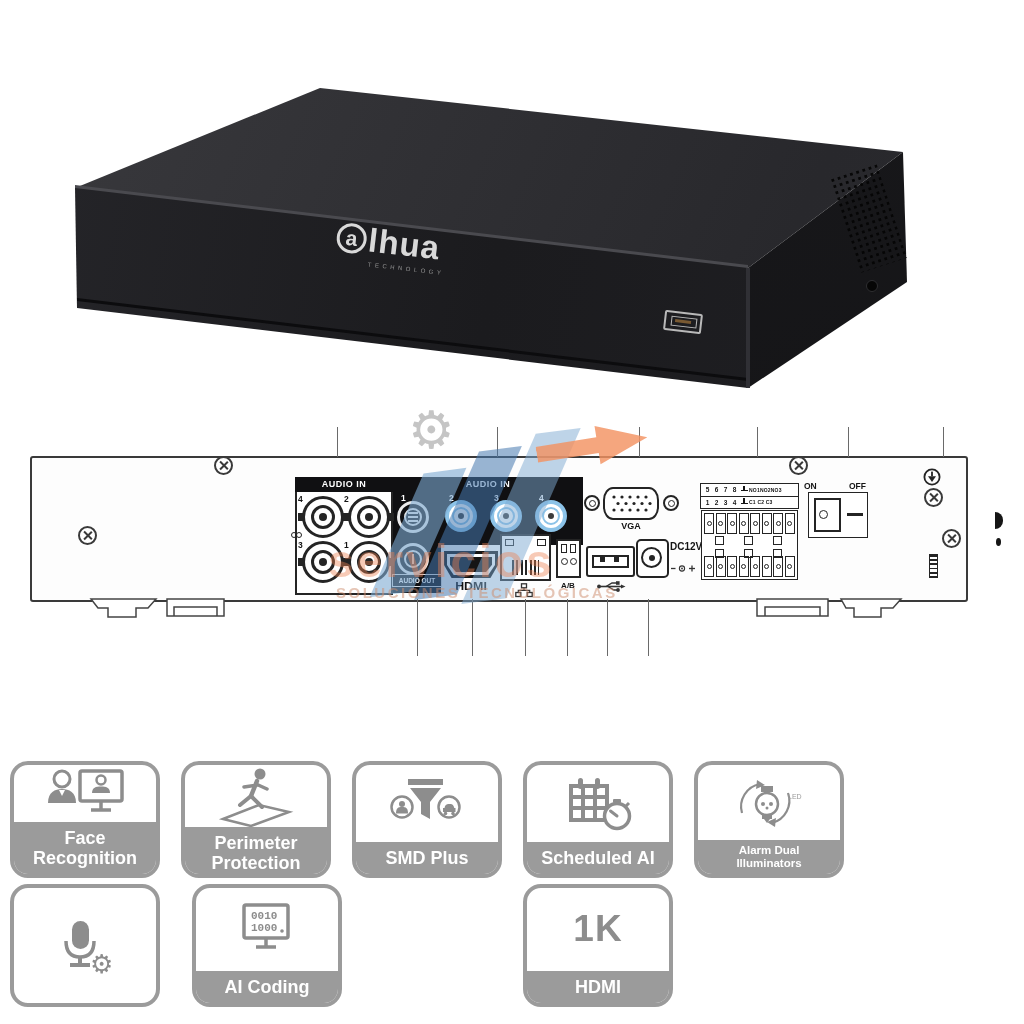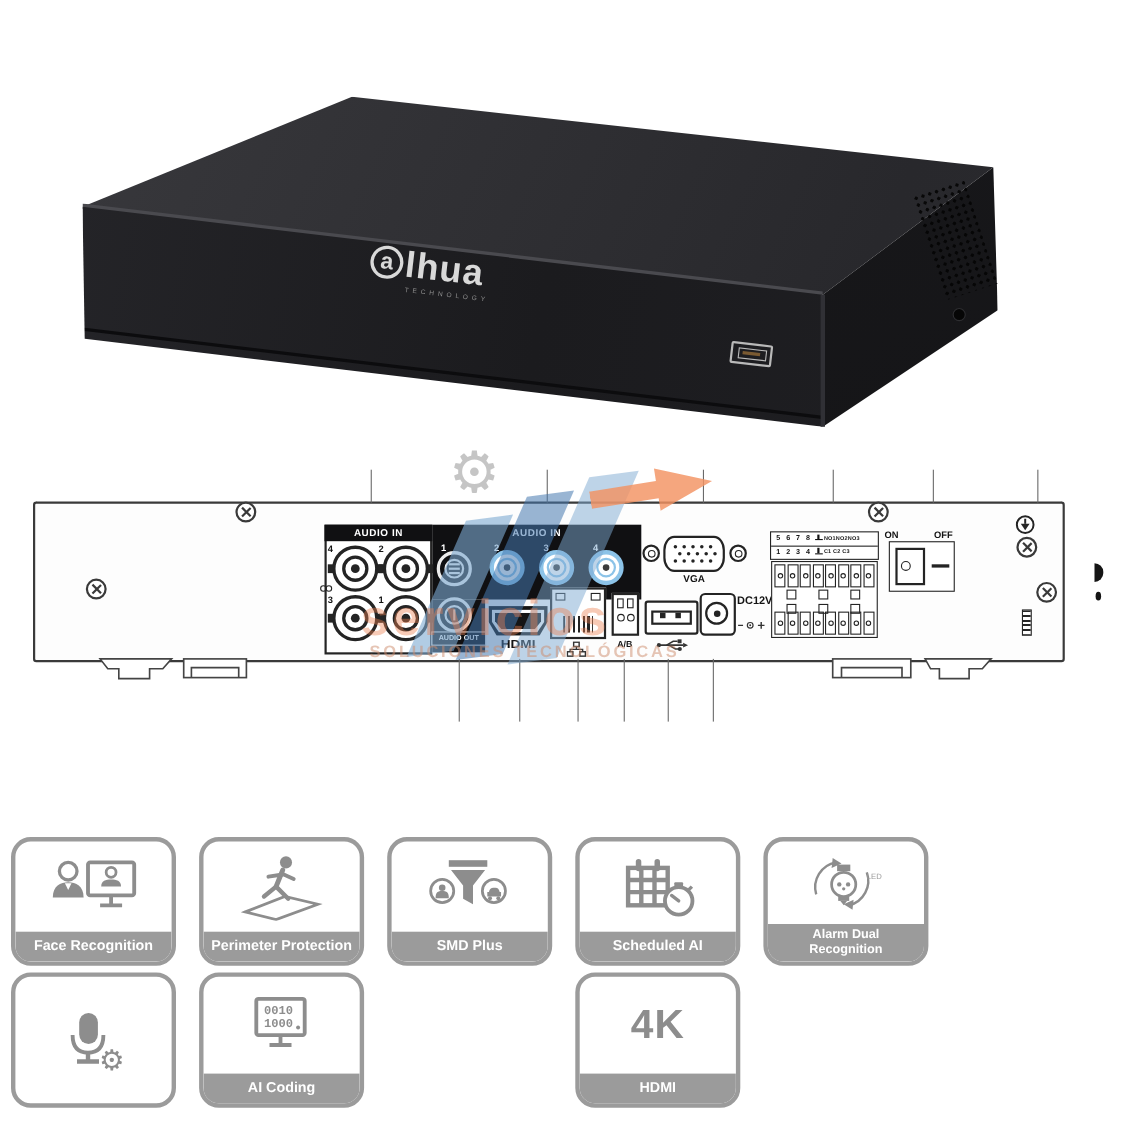--- a/index.html
+++ b/index.html
@@ -158,21 +158,21 @@
         background:rgba(243,146,98,.82);
         clip-path:polygon(0 32%,55% 32%,55% 6%,100% 50%,55% 94%,55% 68%,0 68%)}
   .wm-word{left:328px;top:534px;font-size:46px;font-weight:bold;color:rgba(236,128,82,.42);letter-spacing:3px}
   .wm-sub{left:336px;top:584px;font-size:15px;font-weight:bold;color:rgba(205,140,108,.5);letter-spacing:2.5px}
 
   
   .card{position:absolute;width:150px;border:4px solid #9b9b9b;border-radius:18px;background:#fff;
         box-sizing:border-box;overflow:hidden;display:flex;flex-direction:column;z-index:2}
   .r1{top:761px;height:117px}.r2{top:884px;height:123px}
   .card-icon{flex:1;display:flex;align-items:center;justify-content:center}
-  .card-label{background:#9b9b9b;color:#fff;text-align:center;font-weight:bold;font-size:13px;
+  .card-label{background:#9b9b9b;color:#fff;text-align:center;font-weight:bold;font-size:18px;
         padding:6px 2px;line-height:1.12}
   .card-label .l1,.card-label .l2{display:block}
   .card.two .card-label{font-size:11.5px;padding:4px 2px}
   .fourk{font-weight:bold;font-size:37px;color:#8d8d8d;letter-spacing:1px}
 </style>
 </head>
 <body>
 
 <div class="page">
 
@@ -508,56 +508,56 @@
         <circle cx="37" cy="27" r="2" fill="#8d8d8d"></circle>
           <circle cx="45" cy="27" r="2" fill="#8d8d8d"></circle>
           <circle cx="41" cy="31" r="1.5" fill="#8d8d8d"></circle>
         <rect x="36" y="38" width="10" height="4" fill="#8d8d8d"></rect>
         <polygon points="38,42 44,42 41,46" fill="#8d8d8d"></polygon>
         <text x="62" y="22" font-size="7" fill="#9a9a9a" font-family="Liberation Sans, sans-serif">LED</text>
       </svg>
     </div>
     <div class="card-label">
         <span class="l1">Alarm Dual</span>
-        <span class="l2">Recognition</span>
+        <span class="l2">Illuminators</span>
       </div>
   </div>
 
 
   <div class="card r2 two" style="left:10px">
     <div class="card-icon">
       <svg width="86" height="62" viewBox="0 0 86 62">
         <rect x="30" y="6" width="17" height="28" rx="8.5" fill="#8d8d8d"></rect>
         <path d="M24,26 C24,38 30,42 38,42 C46,42 52,38 52,26" fill="none" stroke="#8d8d8d" stroke-width="3.5"></path>
         <path d="M38,42 V50 M28,50 H48" stroke="#8d8d8d" stroke-width="4"></path>
         <text x="48" y="58" font-size="26" fill="#8d8d8d">⚙</text>
       </svg>
     </div>
   </div>
 
-  <div class="card r2" style="left:181px">
+  <div class="card r2" style="left:192px">
     <div class="card-icon">
       <svg width="86" height="56" viewBox="0 0 86 56">
         <rect x="20" y="4" width="44" height="33" rx="2" fill="none" stroke="#8d8d8d" stroke-width="3.5"></rect>
         <text x="27" y="18" font-size="11" font-weight="bold" fill="#8d8d8d" font-family="Liberation Mono, monospace">0010</text>
         <text x="27" y="30" font-size="11" font-weight="bold" fill="#8d8d8d" font-family="Liberation Mono, monospace">1000</text>
         <circle cx="58" cy="30" r="1.8" fill="#8d8d8d"></circle>
         <path d="M42,37 V45 M32,46 H52" stroke="#8d8d8d" stroke-width="3.5"></path>
       </svg>
     </div>
     <div class="card-label">
         <span class="l1">AI Coding</span>
         <span class="l2"></span>
       </div>
   </div>
 
 
   <div class="card r2" style="left:523px">
     <div class="card-icon">
-      <div class="fourk">4K</div>
+      <div class="fourk">1K</div>
     </div>
     <div class="card-label">
         <span class="l1">HDMI</span>
         <span class="l2"></span>
       </div>
   </div>
 
 </div>
 
 </body></html>

